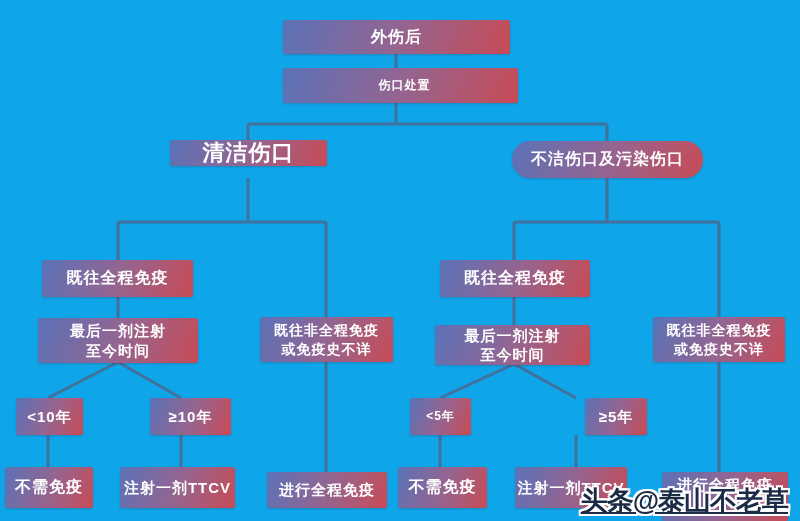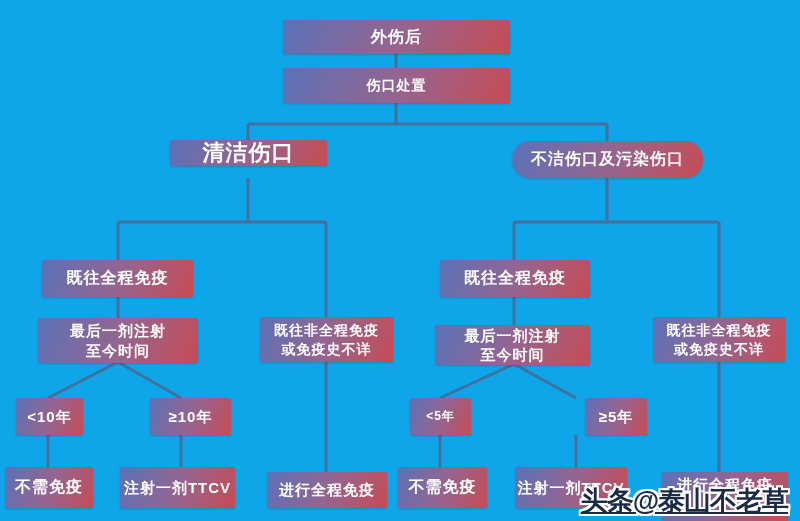--- a/index.html
+++ b/index.html
@@ -24,21 +24,21 @@
     color:var(--box-text,#fff);
     font-weight:bold;
     text-align:center;
     line-height:1.3;
     border-radius:2px;
     box-shadow:0 1px 2px rgba(80,40,60,.25);
     letter-spacing:1px;
   }
   
   #n-trauma      {left:283px;top:20px; width:227px;height:34px;font-size:16px;}
-  #n-wound-care  {left:283px;top:68px; width:227px;height:35px;font-size:14px;}
+  #n-wound-care  {left:283px;top:68px; width:227px;height:35px;font-size:12px;padding-left:8px;}
   #n-clean       {left:170px;top:140px;width:157px;height:26px;font-size:22px;}
   #n-dirty       {left:512px;top:141px;width:191px;height:37px;font-size:16px;border-radius:18px;}
 
   #n-l-full      {left:42px; top:260px;width:151px;height:37px;font-size:16px;}
   #n-l-last      {left:38px; top:318px;width:160px;height:45px;font-size:15px;}
   #n-l-incomplete{left:260px;top:317px;width:133px;height:45px;font-size:14px;}
   #n-l-lt10      {left:16px; top:398px;width:67px; height:37px;font-size:15px;}
   #n-l-ge10      {left:150px;top:398px;width:81px; height:37px;font-size:15px;}
   #n-l-noneed    {left:5px;  top:467px;width:88px; height:41px;font-size:16px;}
   #n-l-ttcv      {left:120px;top:467px;width:115px;height:41px;font-size:15px;}

